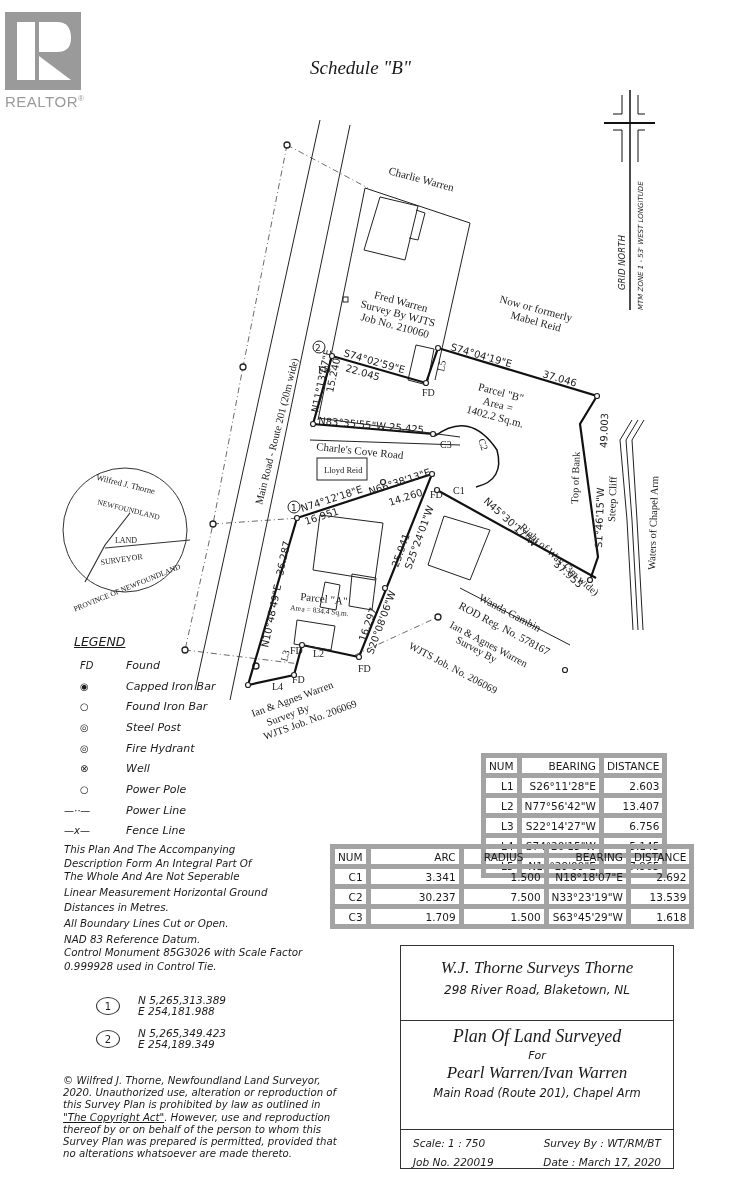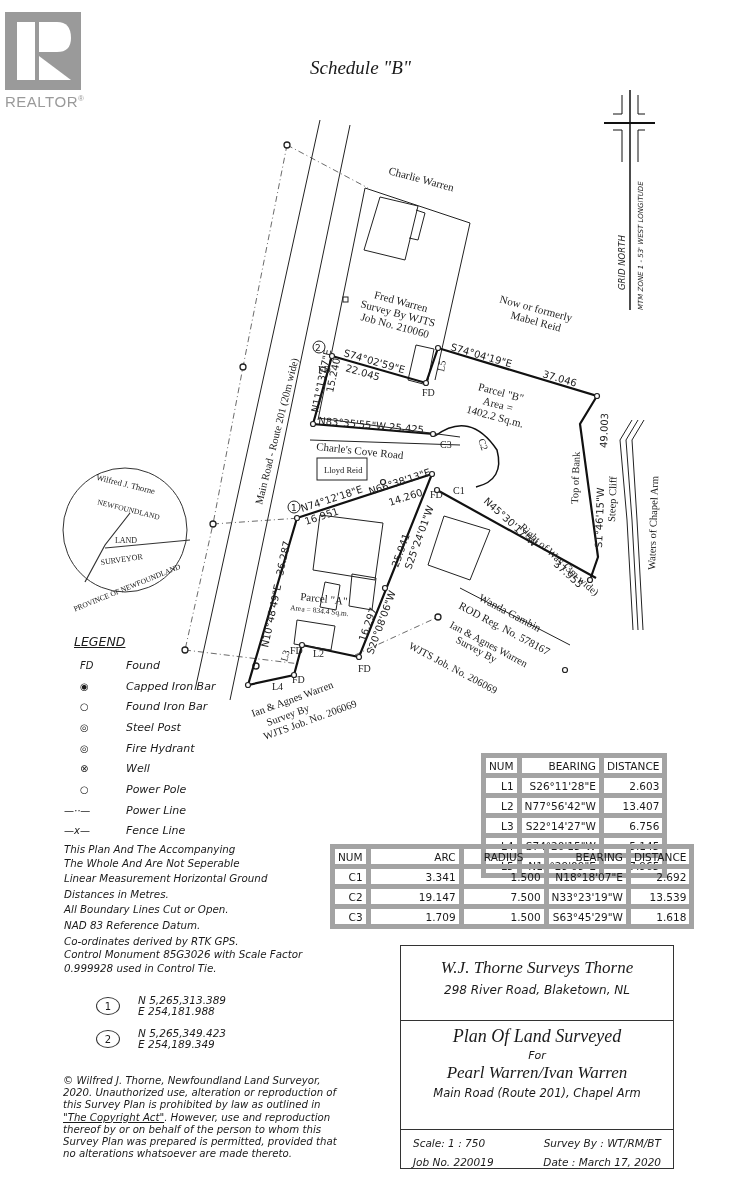--- a/index.html
+++ b/index.html
@@ -276,26 +276,26 @@
       <span class="legend-label">Power Line</span>
     </div>
   <div class="legend-row">
       <span class="legend-sym" style="margin-left:-16px;width:62px">—x—</span>
       <span class="legend-label">Fence Line</span>
     </div>
 </div>
 
 <div id="notes" class="abs cad">
   <p>This Plan And The Accompanying</p>
+    <p>Description Form An Integral Part Of</p>
     <p>The Whole And Are Not Seperable</p>
   <p style="margin-top:2px">Linear Measurement Horizontal Ground</p>
     <p style="margin-top:2px">Distances in Metres.</p>
   <p style="margin-top:2px">All Boundary Lines Cut or Open.</p>
     <p style="margin-top:2px">NAD 83 Reference Datum.</p>
-  <p style="margin-top:2px">Co-ordinates derived by RTK GPS.</p>
     <p>Control Monument 85G3026 with Scale Factor</p>
     <p>0.999928 used in Control Tie.</p>
 </div>
 
 <div id="coords" class="abs cad">
   <div class="coord-row">
     <span class="coord-num">1</span>
     <div class="coord-vals">
         <div>N  5,265,313.389</div>
         <div>E    254,181.988</div>
@@ -360,21 +360,21 @@
       </tr>
   <tr>
         <td>C1</td>
         <td>3.341</td>
         <td>1.500</td>
         <td>N18°18'07"E</td>
         <td>2.692</td>
       </tr>
   <tr>
         <td>C2</td>
-        <td>19.147</td>
+        <td>30.237</td>
         <td>7.500</td>
         <td>N33°23'19"W</td>
         <td>13.539</td>
       </tr>
   <tr>
         <td>C3</td>
         <td>1.709</td>
         <td>1.500</td>
         <td>S63°45'29"W</td>
         <td>1.618</td>

